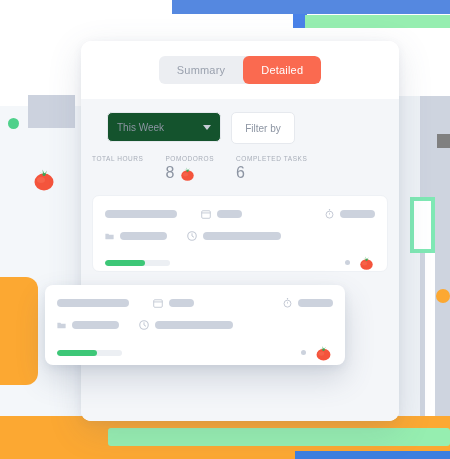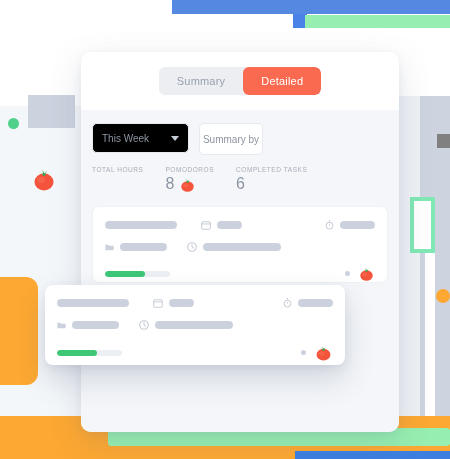--- a/index.html
+++ b/index.html
@@ -37,44 +37,44 @@
   #deco-blue-bar-bottom{left:295px;top:451px;width:155px;height:8px;background:#3d7fe0;}
 
   
   #deco-bg-panel-left{left:0px;top:106px;width:92px;height:312px;background:#f4f7fa;}
   #deco-bg-panel-right{left:398px;top:96px;width:52px;height:322px;background:#ced4df;}
   #deco-bg-panel-right2{left:398px;top:96px;width:22px;height:322px;background:#eef2f6;}
   #deco-bg-strip-right{left:425px;top:247px;width:10px;height:171px;background:#ffffff;}
 
   
   #app-window{
-    position:absolute;left:81px;top:52px;width:318px;height:380px;
+    position:absolute;left:81px;top:41px;width:318px;height:380px;
     background:#ffffff;border-radius:10px;
     box-shadow:0 10px 34px rgba(80,95,125,.16),0 2px 8px rgba(80,95,125,.08);
     overflow:hidden;
   }
 
   
   #tabs-bar{height:58px;display:flex;align-items:center;justify-content:center;background:#fff;}
   #tabs{display:flex;border-radius:6px;overflow:hidden;background:#eceef2;}
   .tab{
     border:0;outline:0;cursor:pointer;background:transparent;
     font-size:11px;padding:8px 18px;color:#9aa1ae;border-radius:6px;
     font-family:"Liberation Sans",sans-serif;letter-spacing:.2px;
   }
   .tab.active{background:#fa6a50;color:#ffffff;}
 
   
   #app-body{background:#f4f6f9;height:322px;padding:0 11px;box-sizing:border-box;}
 
   #controls{display:flex;gap:10px;padding-top:13px;}
   #period-select{
-    width:97px;height:30px;background:#000000;border:1px solid #e6e9ee;border-radius:5px;
+    width:114px;height:30px;background:#14532d;border:1px solid #e6e9ee;border-radius:5px;
     display:flex;align-items:center;justify-content:space-between;padding:0 9px;
-    box-sizing:border-box;cursor:pointer;
+    box-sizing:border-box;cursor:pointer;margin-left:15px;
   }
   #period-select-label{font-size:10px;color:#8d95a3;}
   .caret{width:0;height:0;border-left:4px solid transparent;border-right:4px solid transparent;border-top:5px solid #c6ccd6;}
   #filter-button{
     width:62px;height:30px;background:#fff;border:1px solid #e6e9ee;border-radius:5px;
     display:flex;align-items:center;justify-content:center;cursor:pointer;
   }
   #filter-button-label{font-size:10px;color:#8d95a3;}
 
   
@@ -150,21 +150,21 @@
   </div>
 
   <div id="app-body">
 
     <div id="controls">
       <div id="period-select">
         <span id="period-select-label">This Week</span>
         <span class="caret"></span>
       </div>
       <div id="filter-button">
-        <span id="filter-button-label">Summary by</span>
+        <span id="filter-button-label">Filter by</span>
       </div>
     </div>
 
     <div id="stats">
       <div class="stat">
         <div class="stat-label">TOTAL HOURS</div>
       </div>
       <div class="stat">
         <div class="stat-label">POMODOROS</div>
         <div class="stat-value">

